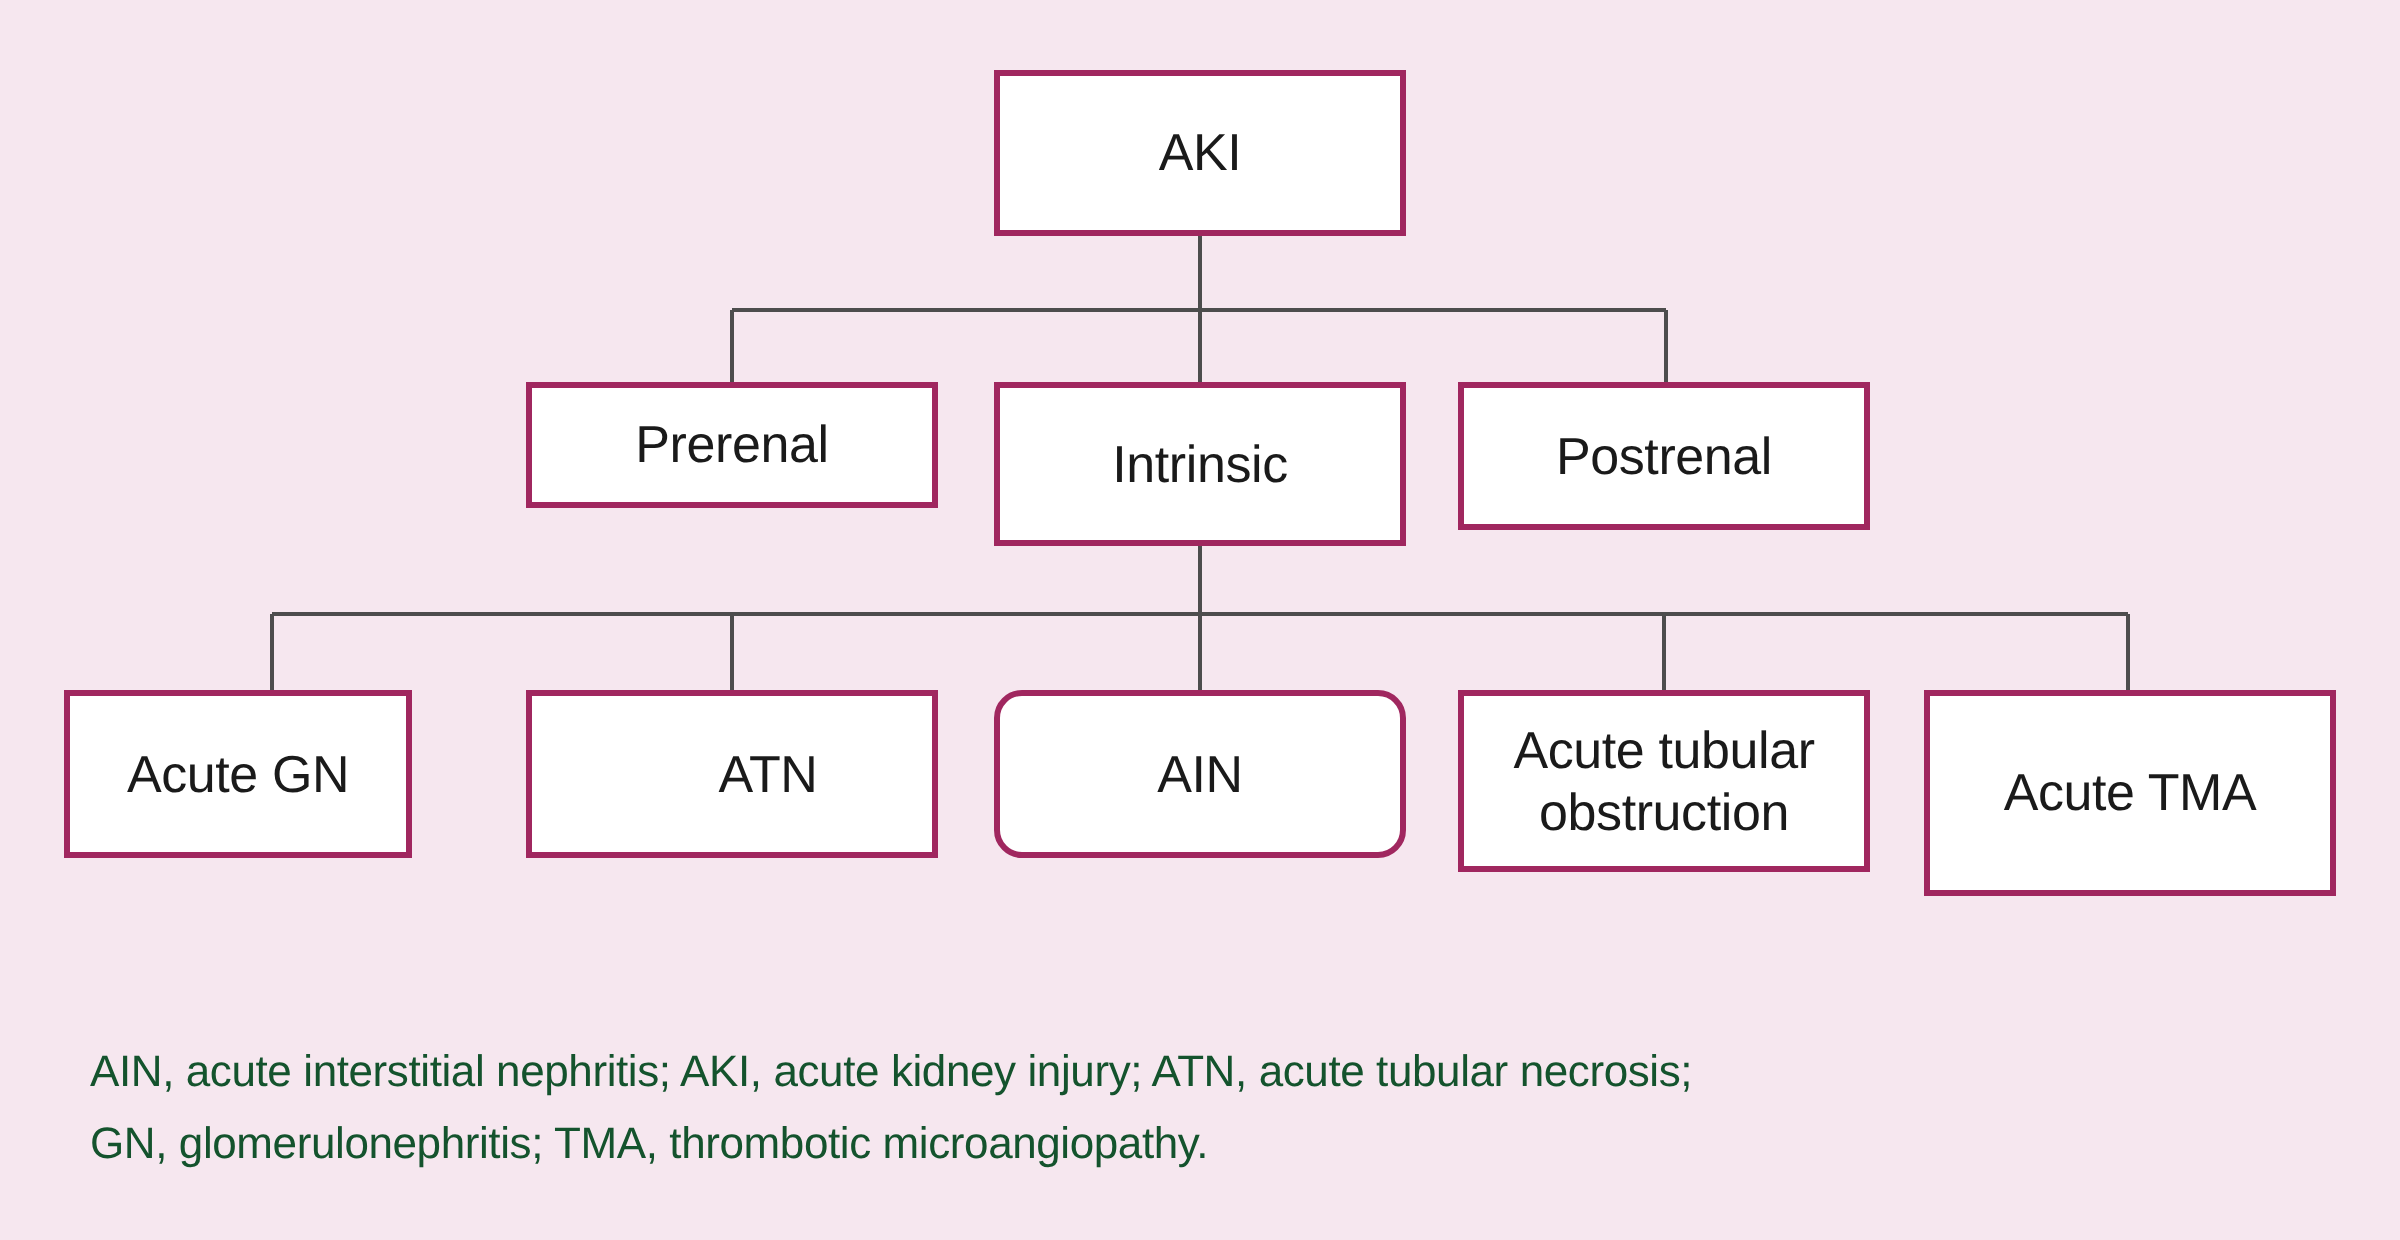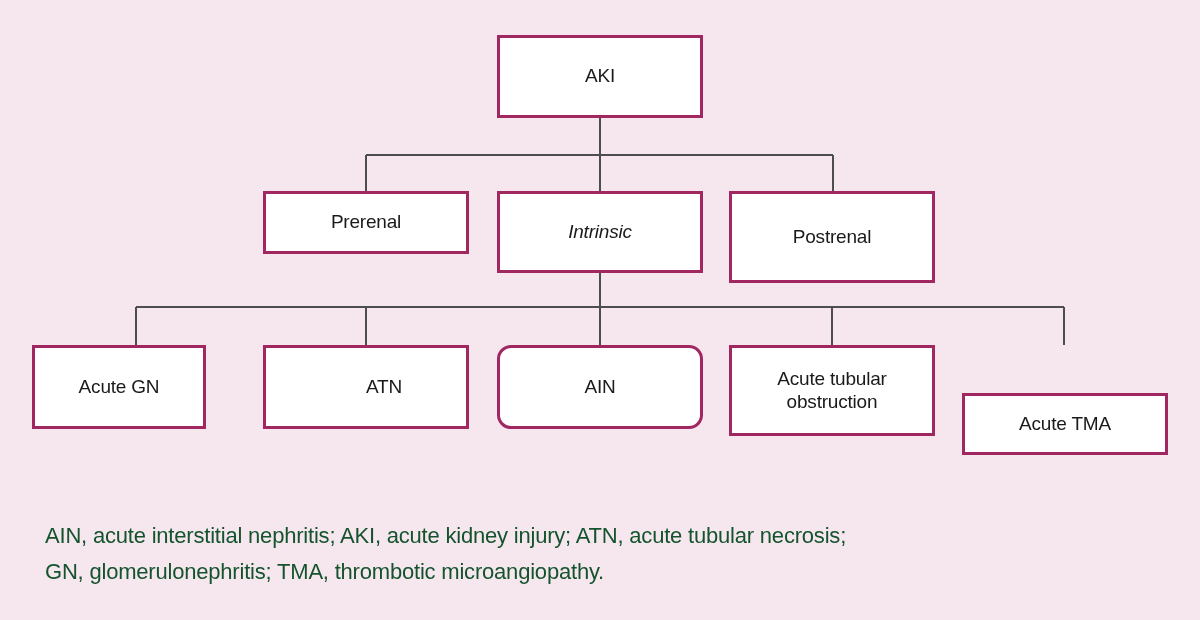--- a/index.html
+++ b/index.html
@@ -31,40 +31,40 @@
     position: absolute;
     box-sizing: border-box;
     background: #ffffff;
     border: 3px solid #a0275f;
     display: flex;
     align-items: center;
     justify-content: center;
     text-align: center;
     color: #1a1a1a;
     font-family: "Liberation Sans", sans-serif;
-    font-size: 19px;
+    font-size: 26px;
     line-height: 1.18;
     letter-spacing: -0.2px;
     font-weight: 400;
     z-index: 2;
   }
   .node-label {
     display: block;
     padding: 0 6px;
     white-space: pre-line;
   }
   #node-aki      { left: 497px; top: 35px;  width: 206px; height: 83px; }
   #node-prerenal { left: 263px; top: 191px; width: 206px; height: 63px; }
-  #node-intrinsic{ left: 497px; top: 191px; width: 206px; height: 82px; font-style: italic; }
-  #node-postrenal{ left: 729px; top: 191px; width: 206px; height: 92px; justify-content: center; }
+  #node-intrinsic{ left: 497px; top: 191px; width: 206px; height: 82px; }
+  #node-postrenal{ left: 729px; top: 191px; width: 206px; height: 74px; justify-content: center; }
   #node-acute-gn { left: 32px;  top: 345px; width: 174px; height: 84px; }
   #node-atn      { left: 263px; top: 345px; width: 206px; height: 84px; padding-left: 36px; }
   #node-ain      { left: 497px; top: 345px; width: 206px; height: 84px; border-radius: 14px; }
   #node-ato      { left: 729px; top: 345px; width: 206px; height: 91px; }
-  #node-acute-tma{ left: 962px; top: 345px; width: 206px; height: 62px; margin-top: 48px; }
+  #node-acute-tma{ left: 962px; top: 345px; width: 206px; height: 103px; }
 
   #footnote {
     position: absolute;
     left: 45px;
     top: 518px;
     width: 1110px;
     color: #14532d;
     font-family: "Liberation Sans", sans-serif;
     font-size: 22px;
     line-height: 1.62;

